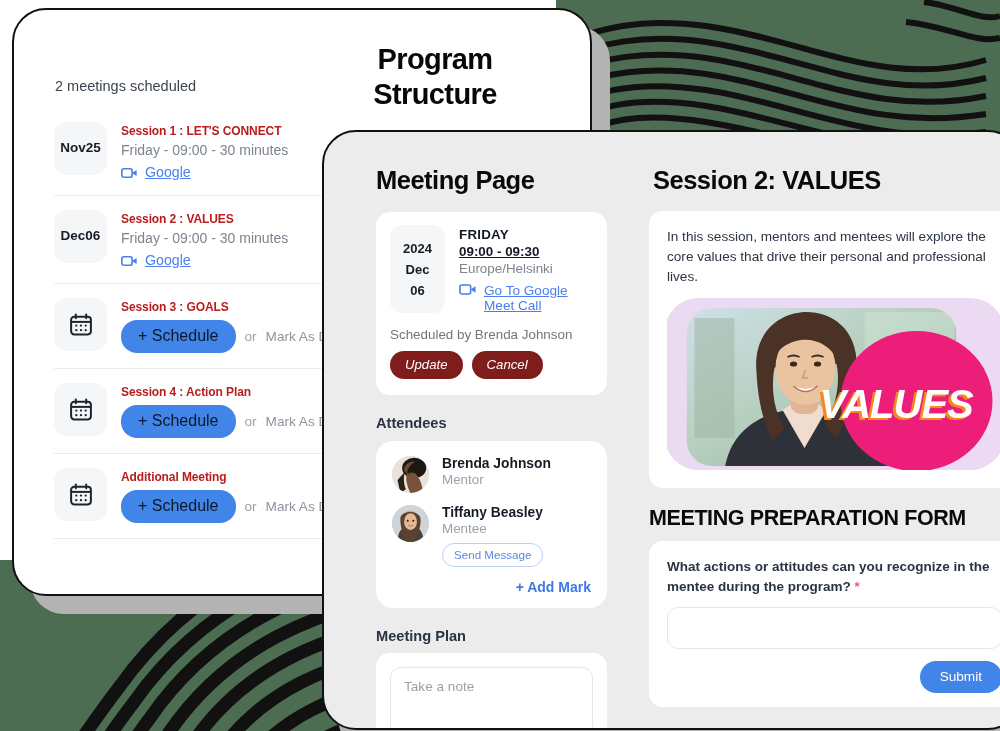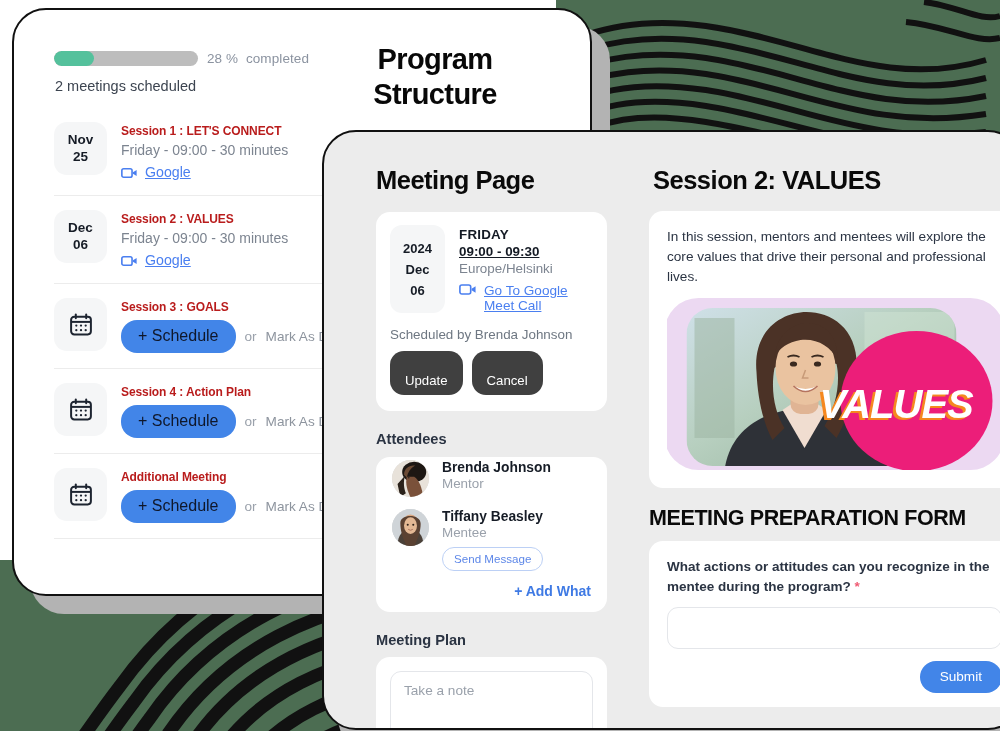--- a/index.html
+++ b/index.html
@@ -48,21 +48,21 @@
   .pct .num { color:#8b93a0; }
   #meetings-line { position: absolute; left: 41px; top: 68px; font-size: 14.5px; color: #3c4450; }
 
   
   #session-list { position: absolute; left: 40px; top: 98px; width: 300px; }
   .srow { display: flex; align-items: flex-start; gap: 14px; padding: 14px 0 15px 0; border-bottom: 1px solid #ececec; }
   .srow:last-child { border-bottom: 1px solid #ececec; }
   .sbadge {
     width: 53px; height: 53px; flex: 0 0 53px;
     border-radius: 13px; background: #f5f6f7;
-    display: flex; flex-direction: column; align-items: center; justify-content: center;
+    display: flex; flex-direction: row; align-items: center; justify-content: center;
     font-size: 13.5px; font-weight: 700; color: #161c26; line-height: 1.22;
   }
   .sbadge.icon-only { color:#1d2430; }
   .scal { width: 26px; height: 25px; }
   .sbody { flex: 1 1 auto; min-width: 0; padding-top: 2px; }
   .stitle { font-size: 12px; font-weight: 700; color: #b91c1c; letter-spacing: -0.1px; white-space: nowrap; }
   .ssub { font-size: 14px; color: #7c8490; margin-top: 4px; white-space: nowrap; }
   .slink { display: flex; align-items: center; gap: 7px; margin-top: 6px; color: #4a7ff0; font-size: 14.2px; }
   .cam { width: 17px; height: 12px; flex: 0 0 17px; }
   .sched-row { display: flex; align-items: center; gap: 9px; margin-top: 6px; white-space: nowrap; }
@@ -96,26 +96,26 @@
     display:flex; flex-direction: column; align-items:center; justify-content:center;
     gap: 6px; padding: 11px 0; font-size: 13px; font-weight: 700; color:#161c26;
   }
   .meet-info { flex: 1 1 auto; padding-top: 2px; }
   .mi-day { font-size: 13.4px; font-weight: 700; color:#141a24; letter-spacing:.2px; }
   .mi-time { font-size: 13.4px; font-weight: 700; color:#141a24; margin-top: 2px; text-decoration: underline; }
   .mi-tz { font-size: 13.4px; color:#7c8490; margin-top: 2px; }
   .mi-link { display:flex; gap:8px; margin-top: 7px; color:#4a7ff0; font-size: 13.6px; }
   .sched-by { font-size: 13.4px; color:#6e7782; margin-top: 14px; }
   .meet-btns { display:flex; gap:9px; margin-top: 9px; }
-  .gbtn { background:#404040; color:#fff; border:none; border-radius:14px; font-size:13.2px; padding:22px 15px 7px; font-family:inherit; cursor:pointer; }
+  .gbtn { background:#7f1d1d; color:#fff; border:none; border-radius:14px; font-size:13.2px; padding:6px 15px 7px; font-family:inherit; cursor:pointer;font-style:italic; }
 
   .sec-head { font-size: 14.6px; font-weight:700; color:#2b3443; margin-top: 20px; }
 
   
-  #attendees-box { margin-top: 10px; padding: 3px 16px 13px 16px; }
+  #attendees-box { margin-top: 10px; padding: 15px 16px 13px 16px; border-radius: 17px; }
   .att { display:flex; align-items:flex-start; gap:13px; margin-bottom: 12px; }
   .avatar { width: 37px; height:37px; flex:0 0 37px; border-radius:50%; overflow:hidden; background:#d8d8d8; }
   .avatar svg { display:block; width:100%; height:100%; }
   .att-name { font-size: 13.8px; font-weight:700; color:#161c26; }
   .att-role { font-size: 13.4px; color:#9aa1ab; margin-top:1px; }
   .msg-btn { margin-top:7px; display:inline-block; border:1px solid #bcd0f5; color:#5d87e8; background:#fff;
              border-radius: 13px; font-size: 11.6px; padding: 4px 11px 5px; font-family:inherit; cursor:pointer; }
   .add-more { text-align:right; color:#3f7ae4; font-weight:700; font-size:14px; margin-top: 10px; cursor:pointer; }
 
   
@@ -197,29 +197,20 @@
 
   <div class="card-shadow" id="back-shadow"></div>
 
   <div class="card" id="back-card">
 
     <div class="prog-title">
       <div>Program</div>
       <div>Structure</div>
     </div>
 
-    <div id="progress-row">
-      <div class="bar-track">
-        <div class="bar-fill" id="bar-fill" style="width: 28%;"></div>
-      </div>
-      <div class="pct">
-        <span class="num">28 %</span>
-        &nbsp;<span>completed</span>
-      </div>
-    </div>
 
     <div id="meetings-line">2 meetings scheduled</div>
 
     <div id="session-list">
         <div class="srow">
           <div class="sbadge">
             <span>Nov</span>
             <span>25</span>
           </div>
           <div class="sbody">
@@ -402,21 +393,21 @@
                 <circle cx="23" cy="17" r="1.1" fill="#2e2018"></circle>
                 <path d="M17.5 22 Q20 24 22.5 22" stroke="#a8705a" stroke-width="1" fill="none"></path>
               </svg>
             </div>
             <div>
               <div class="att-name">Tiffany Beasley</div>
               <div class="att-role">Mentee</div>
               <button class="msg-btn">Send Message</button>
             </div>
           </div>
-          <div class="add-more">+ Add What</div>
+          <div class="add-more">+ Add Mark</div>
         </div>
 
         <div class="sec-head">Meeting Plan</div>
         <div class="white-box" id="note-box">
           <textarea class="note-area" placeholder="Take a note" style=""></textarea>
         </div>
       </div>
 
       <div class="col-right">
         <div class="panel-title right">Session 2: VALUES</div>

